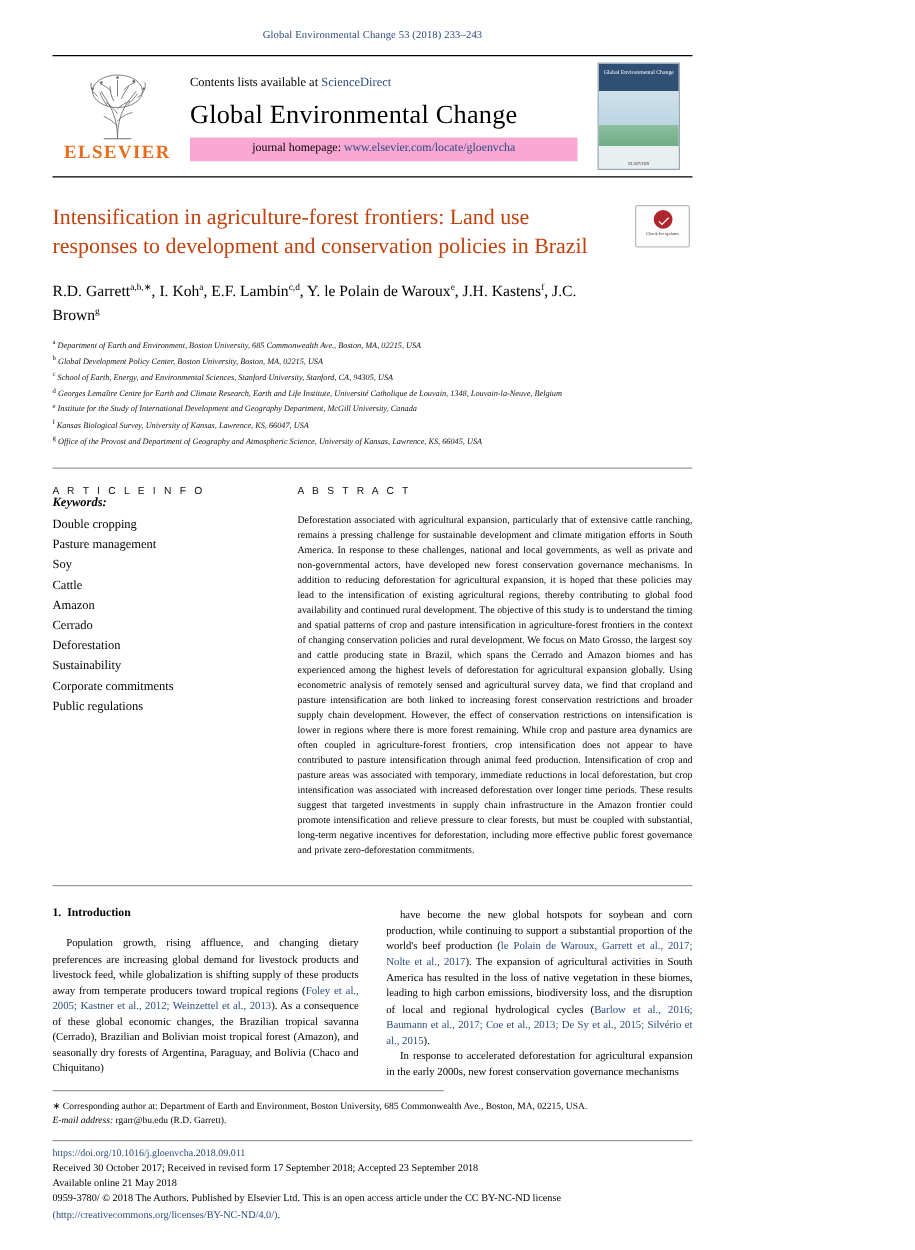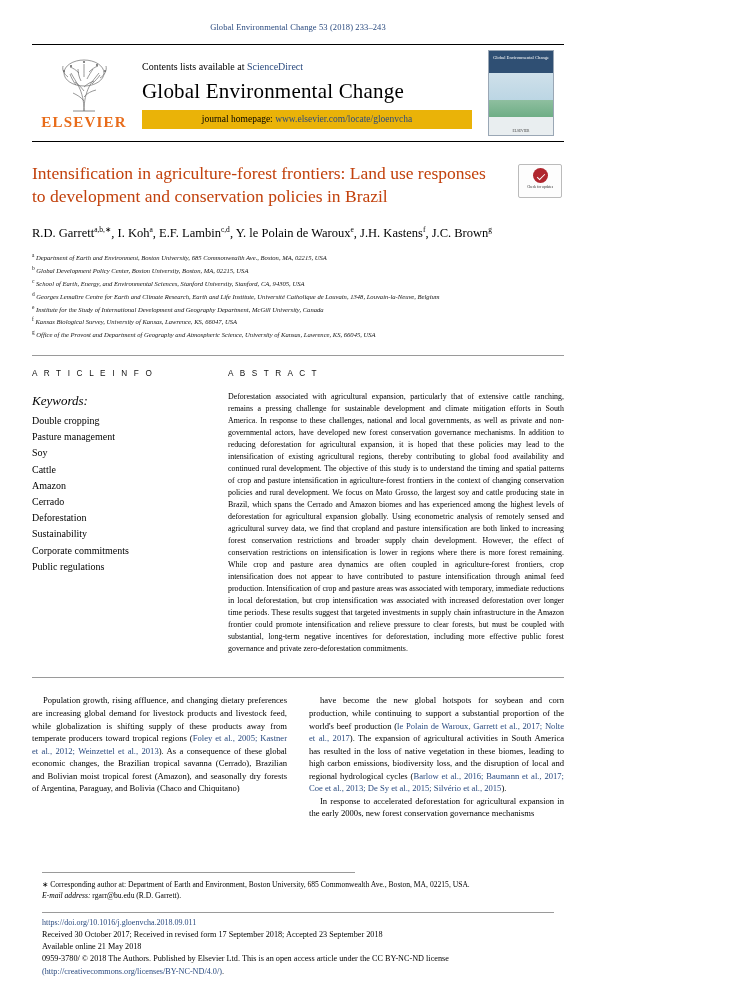--- a/index.html
+++ b/index.html
@@ -13,21 +13,21 @@
     font-family: "Liberation Serif", serif;
     color: #000000;
     position: relative;
     overflow: hidden;
   }
   .page {
     width: 596px;
     height: 1000px;
     position: relative;
     box-sizing: border-box;
-    padding: 0 32px;
+    padding: 0 42px;
   }
 
   
   .running-head {
     text-align: center;
     font-size: 8.5px;
     color: #2a4a7f;
     padding-top: 22px;
     letter-spacing: 0.1px;
   }
@@ -81,21 +81,21 @@
   }
   .contents-line .sd-link { color: #2a4a7f; }
   .journal-title {
     font-size: 21px;
     text-align: center;
     letter-spacing: 0.2px;
     padding: 2px 0 6px 0;
   }
   .homepage-bar {
     width: 100%;
-    background: #eab308;
+    background: #f9a8d4;
     text-align: center;
     font-size: 9.5px;
     padding: 4px 0 5px 0;
     box-sizing: border-box;
   }
   .homepage-bar .hp-link { color: #2a4a7f; }
   .masthead-right {
     width: 86px;
     display: flex;
     align-items: center;
@@ -226,23 +226,23 @@
   .col-abstract {
     flex: 1;
   }
   .sec-head {
     font-size: 8.2px;
     letter-spacing: 2.2px;
     font-family: "Liberation Sans", sans-serif;
     color: #111;
   }
   .kw-title {
-    margin-top: 15px;
-    font-size: 13px;
+    font-size: 10px;
     font-style: italic;
+    font-weight: bold;
   }
   .kw-list {
     margin-top: 4px;
     font-size: 10px;
     line-height: 1.62;
   }
   .abstract-body {
     margin-top: 13px;
     font-size: 7.9px;
     line-height: 1.52;
@@ -417,20 +417,24 @@
     <div class="col-abstract">
       <div class="sec-head">A B S T R A C T</div>
       <div class="abstract-body">Deforestation associated with agricultural expansion, particularly that of extensive cattle ranching, remains a pressing challenge for sustainable development and climate mitigation efforts in South America. In response to these challenges, national and local governments, as well as private and non-governmental actors, have developed new forest conservation governance mechanisms. In addition to reducing deforestation for agricultural expansion, it is hoped that these policies may lead to the intensification of existing agricultural regions, thereby contributing to global food availability and continued rural development. The objective of this study is to understand the timing and spatial patterns of crop and pasture intensification in agriculture-forest frontiers in the context of changing conservation policies and rural development. We focus on Mato Grosso, the largest soy and cattle producing state in Brazil, which spans the Cerrado and Amazon biomes and has experienced among the highest levels of deforestation for agricultural expansion globally. Using econometric analysis of remotely sensed and agricultural survey data, we find that cropland and pasture intensification are both linked to increasing forest conservation restrictions and broader supply chain development. However, the effect of conservation restrictions on intensification is lower in regions where there is more forest remaining. While crop and pasture area dynamics are often coupled in agriculture-forest frontiers, crop intensification does not appear to have contributed to pasture intensification through animal feed production. Intensification of crop and pasture areas was associated with temporary, immediate reductions in local deforestation, but crop intensification was associated with increased deforestation over longer time periods. These results suggest that targeted investments in supply chain infrastructure in the Amazon frontier could promote intensification and relieve pressure to clear forests, but must be coupled with substantial, long-term negative incentives for deforestation, including more effective public forest governance and private zero-deforestation commitments.</div>
     </div>
   </div>
 
   <div class="rule-after-abs"></div>
 
   <div class="body-cols">
     <div class="body-col">
+      <div class="sect-title">
+        <span>1.</span>
+        &nbsp;<span>Introduction</span>
+      </div>
       <p class="first"><span>Population growth, rising affluence, and changing dietary preferences are increasing global demand for livestock products and livestock feed, while globalization is shifting supply of these products away from temperate producers toward tropical regions (</span><span class="ref">Foley et al., 2005;</span> <span class="ref">Kastner et al., 2012;</span> <span class="ref">Weinzettel et al., 2013</span><span>). As a consequence of these global economic changes, the Brazilian tropical savanna (Cerrado), Brazilian and Bolivian moist tropical forest (Amazon), and seasonally dry forests of Argentina, Paraguay, and Bolivia (Chaco and Chiquitano)</span></p>
     </div>
 
     <div class="body-col">
       <p class="first"><span>have become the new global hotspots for soybean and corn production, while continuing to support a substantial proportion of the world's beef production (</span><span class="ref">le Polain de Waroux, Garrett et al., 2017;</span> <span class="ref">Nolte et al., 2017</span><span>). The expansion of agricultural activities in South America has resulted in the loss of native vegetation in these biomes, leading to high carbon emissions, biodiversity loss, and the disruption of local and regional hydrological cycles (</span><span class="ref">Barlow et al., 2016;</span> <span class="ref">Baumann et al., 2017;</span> <span class="ref">Coe et al., 2013;</span> <span class="ref">De Sy et al., 2015;</span> <span class="ref">Silvério et al., 2015</span><span>).</span></p>
       <p>In response to accelerated deforestation for agricultural expansion in the early 2000s, new forest conservation governance mechanisms</p>
     </div>
   </div>
 
   <div class="footer-area">

